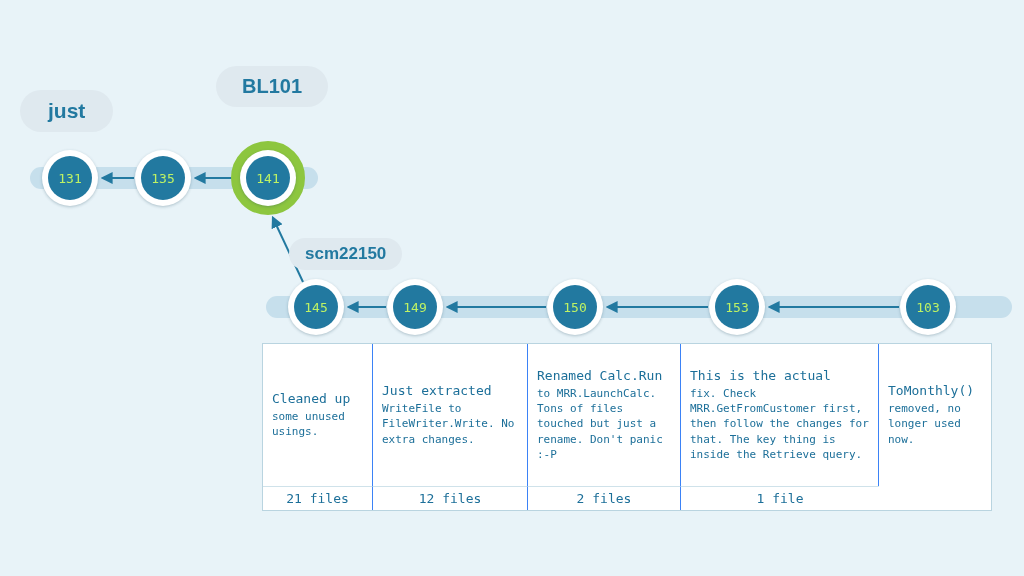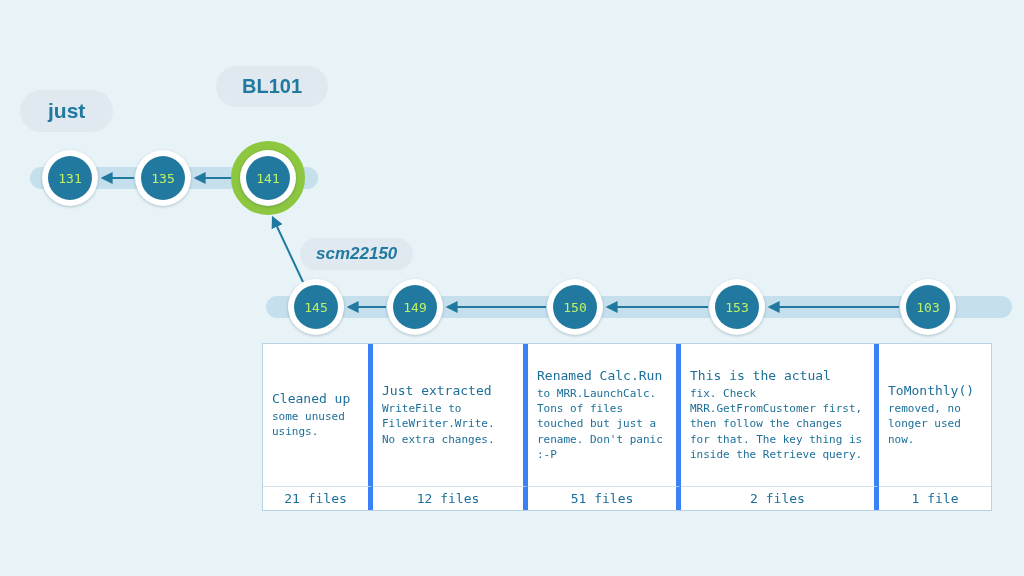--- a/index.html
+++ b/index.html
@@ -12,21 +12,21 @@
   .track { position:absolute; height:22px; background:#c6dfec; border-radius:11px; }
   #track-main    { left:30px;  top:167px; width:288px; }
   #track-feature { left:266px; top:296px; width:746px; }
 
   .pill {
     position:absolute; background:#dfe9ef; color:#2279a0;
     font-weight:bold; border-radius:24px; white-space:nowrap;
   }
   #pill-main    { left:20px;  top:90px;  padding:9px 28px; font-size:21px; }
   #pill-bl101   { left:216px; top:66px;  padding:9px 26px; font-size:20px; }
-  #pill-feature { left:300px; top:238px; padding:6px 16px; font-size:17px; border-radius:16px;font-style:italic; }
+  #pill-feature { left:289px; top:238px; padding:6px 16px; font-size:17px; border-radius:16px; }
 
   .green-ring {
     position:absolute; left:268px; top:178px; width:74px; height:74px;
     border:11px solid #8dc63f; border-radius:50%;
     transform:translate(-50%,-50%);
   }
 
   .node {
     position:absolute; width:56px; height:56px; border-radius:50%;
     background:#ffffff; transform:translate(-50%,-50%);
@@ -45,21 +45,21 @@
   svg.overlay { position:absolute; left:0; top:0; pointer-events:none; }
 
   .commit-table {
     position:absolute; left:262px; top:343px;
     display:grid;
     grid-template-columns:110px 155px 153px 198px 112px;
     grid-template-rows:142px 24px;
     background:#ffffff; border:1px solid #b9d4e0;
   }
   .cell {
-    border-right:5px solid #3b82f6;
+    border-right:1px solid #3b82f6;
     padding:6px 9px; color:#1c6f99;
     font-family:"DejaVu Sans Mono", monospace;
     overflow:hidden;
   }
   .cell.last { border-right:none; }
   .desc { display:flex; flex-direction:column; justify-content:center; gap:3px; }
   .desc-title { font-size:13px; }
   .desc-body  { font-size:11px; line-height:1.4; }
   .files {
     border-top:1px solid #cfe2ea;
@@ -139,18 +139,17 @@
       <div class="desc-title">This is the actual</div>
       <div class="desc-body">fix. Check MRR.GetFromCustomer first, then follow the changes for that. The key thing is inside the Retrieve query.</div>
     </div>
     <div class="cell desc last">
       <div class="desc-title">ToMonthly()</div>
       <div class="desc-body">removed, no longer used now.</div>
     </div>
 
     <div class="cell files">21 files</div>
     <div class="cell files">12 files</div>
-    <div class="cell files">51 files</div>
     <div class="cell files">2 files</div>
     <div class="cell files last">1 file</div>
   </div>
 
 </div>
 
 </body></html>

